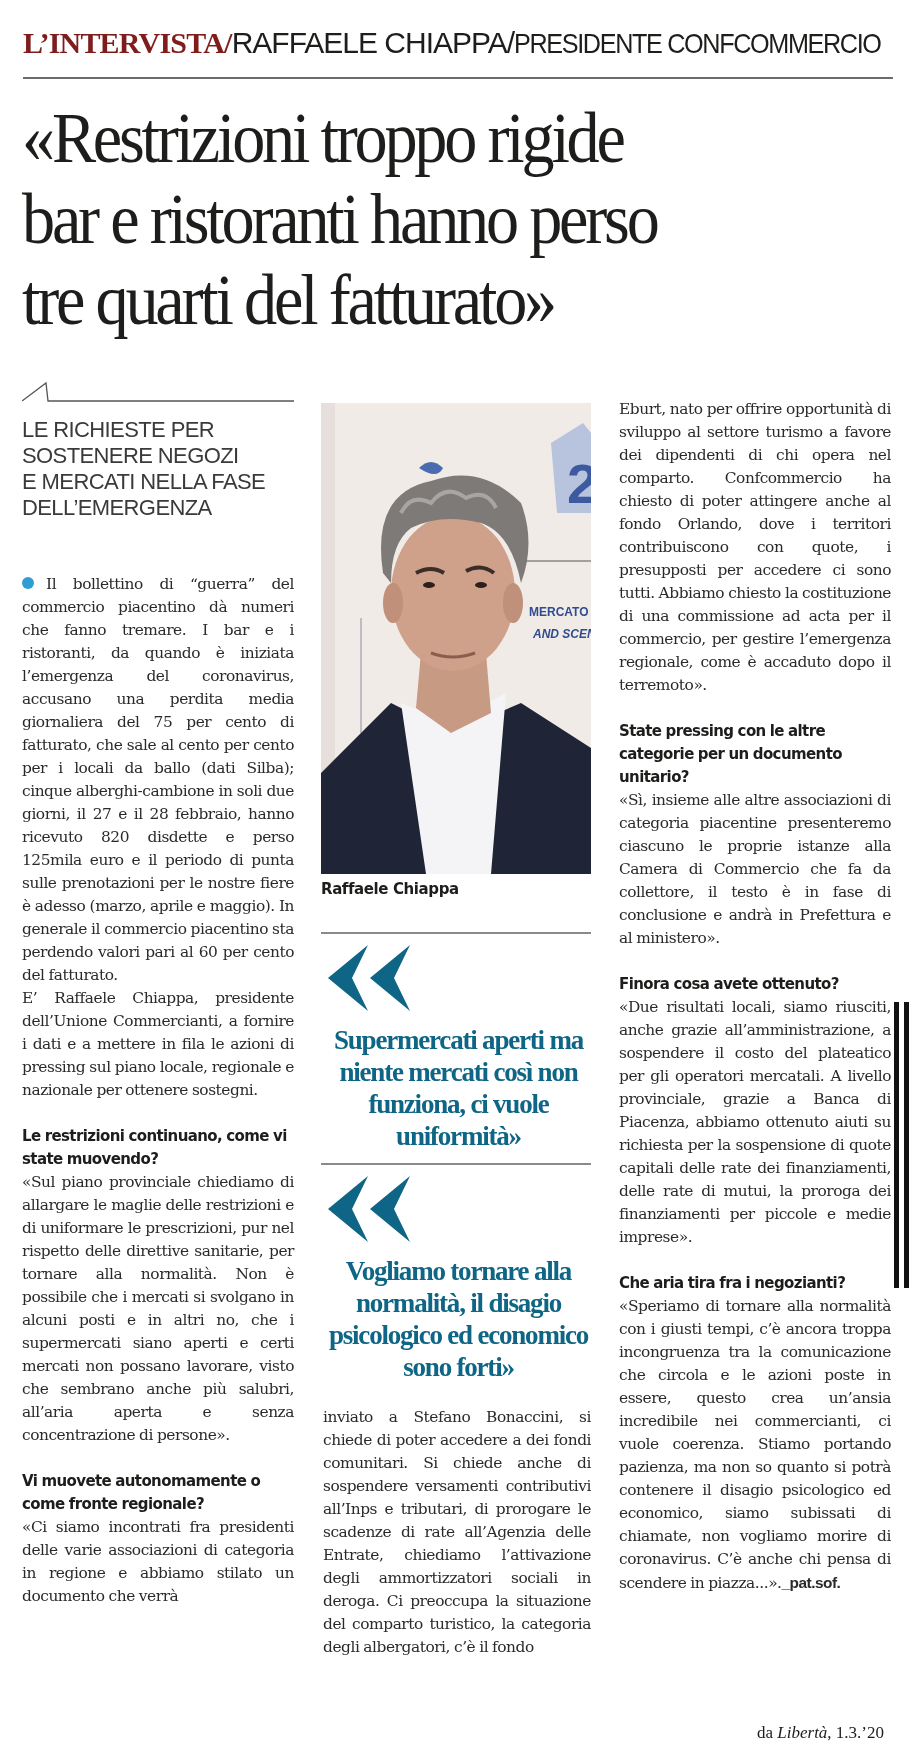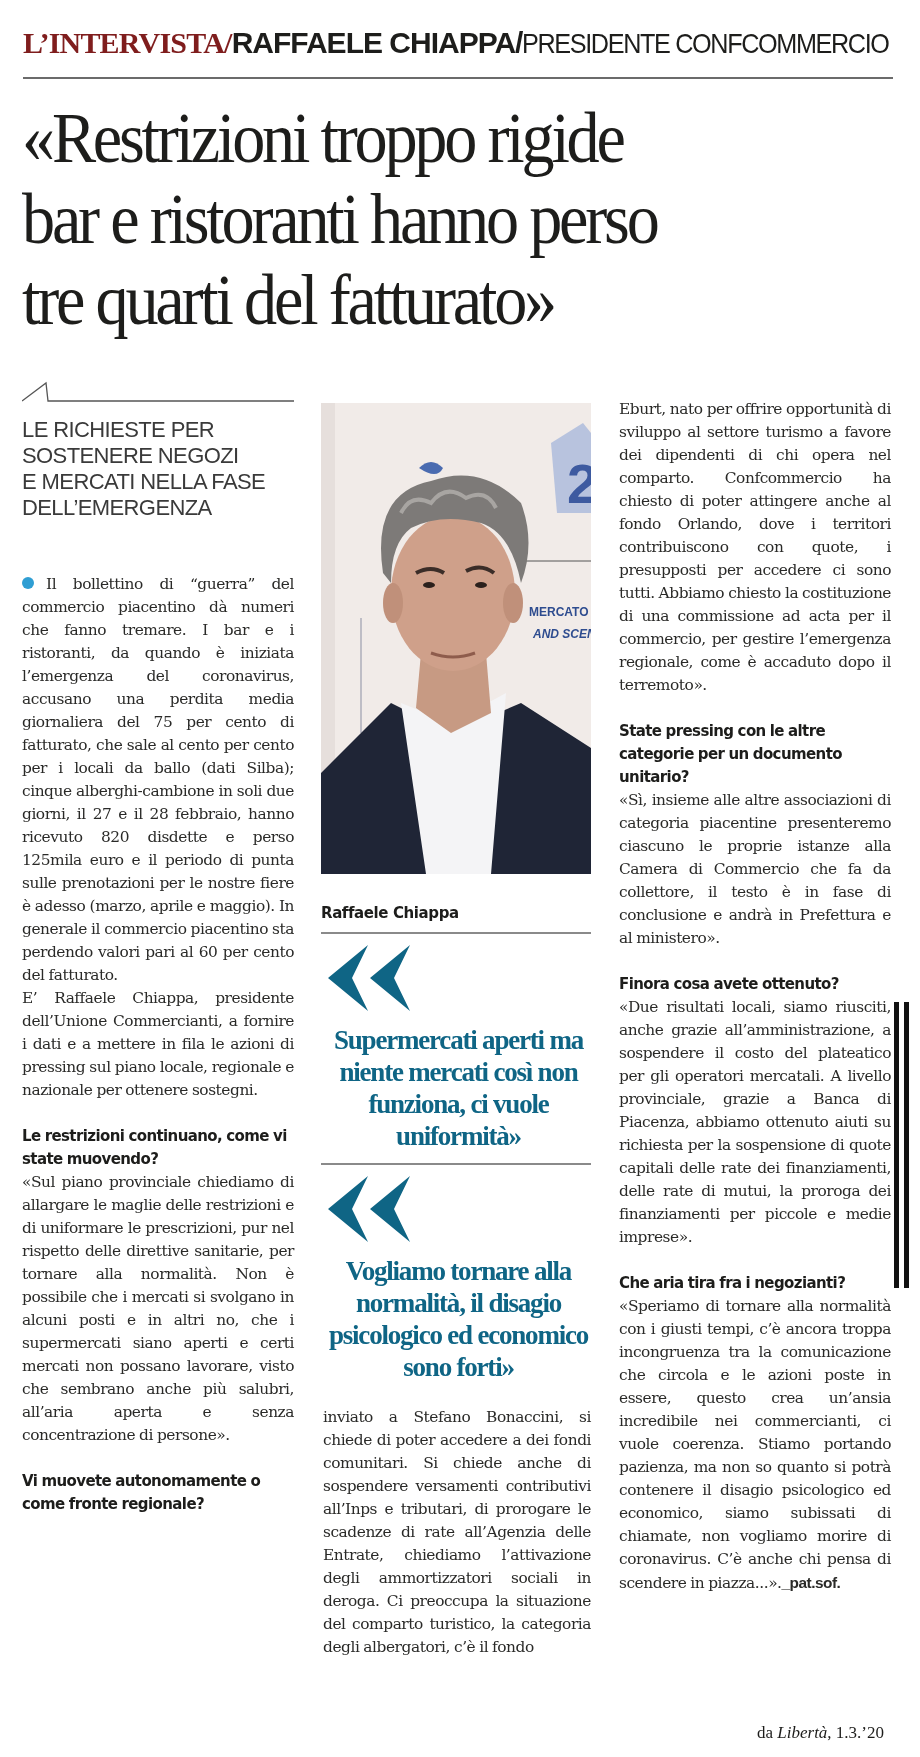--- a/index.html
+++ b/index.html
@@ -1,34 +1,34 @@
 <!DOCTYPE html>
 <html><head>
 <meta charset="utf-8">
 <style>
   html, body { margin:0; padding:0; background:#ffffff; }
   body { width:920px; height:1757px; position:relative; overflow:hidden; color:#1d1d1b; }
   .kicker { position:absolute; left:23px; top:24px; width:870px; height:38px; white-space:nowrap; font-size:30px; line-height:38px; letter-spacing:-0.5px; }
   .kicker .k1 { font-family:"Liberation Serif", serif; font-weight:bold; color:#7f1d1d; letter-spacing:-0.8px; }
-  .kicker .k2 { font-family:"Liberation Sans", sans-serif; font-weight:bold; color:#1d1d1b; letter-spacing:-1px; }
+  .kicker .k2 { font-family:"Liberation Sans", sans-serif; font-weight:normal; color:#1d1d1b; letter-spacing:-1px; }
   .kicker .k3 { font-family:"Liberation Sans", sans-serif; font-weight:normal; color:#1d1d1b; letter-spacing:-1.5px; font-size:28px; transform:scaleX(0.9); display:inline-block; transform-origin:left; }
   .kicker-rule { position:absolute; left:23px; top:77px; width:870px; height:2px; background:#6b6b6b; }
   .headline { position:absolute; left:22px; top:98px; width:880px; font-family:"Liberation Serif", serif; font-size:72px; line-height:81px; letter-spacing:-3.5px; color:#1d1d1b; margin:0; font-weight:normal; transform:scaleX(0.92); transform-origin:left; white-space:nowrap; }
   .deco-line { position:absolute; left:22px; top:381px; width:272px; height:22px; }
   .deck { position:absolute; left:22px; top:417px; width:280px; font-family:"Liberation Sans", sans-serif; font-size:22px; line-height:26px; color:#3a3a3a; letter-spacing:-0.6px; font-weight:normal; }
   .col { position:absolute; font-family:"DejaVu Serif", serif; font-size:15.4px; line-height:23px; color:#2a2a28; text-align:justify; letter-spacing:-0.45px; word-spacing:-0.5px; }
   .col p { margin:0; }
   .col1 { left:22px; top:556px; width:272px;margin-top:17px; }
   .col2 { left:323px; top:1406px; width:268px; }
   .col3 { left:619px; top:398px; width:272px; }
   .q { font-family:"DejaVu Sans", sans-serif; font-weight:bold; font-size:15px; line-height:23px; letter-spacing:-0.6px; color:#1d1d1b; text-align:left; display:block; }
   .gap { height:23px; }
   .bullet { display:inline-block; width:12px; height:12px; border-radius:50%; background:#2f9ed3; margin-right:12px; vertical-align:0px; }
   .photo { position:absolute; left:321px; top:403px; width:270px; height:471px; overflow:hidden; background:#efe9e6; }
-  .caption { position:absolute; left:321px; top:880px; font-family:"DejaVu Sans", sans-serif; font-weight:bold; font-size:15px; letter-spacing:-0.4px; color:#1d1d1b;margin-top:24px; }
+  .caption { position:absolute; left:321px; top:880px; font-family:"DejaVu Sans", sans-serif; font-weight:bold; font-size:15px; letter-spacing:-0.4px; color:#1d1d1b; }
   .pq-rule { position:absolute; left:321px; width:270px; height:2px; background:#8a8a8a; }
   .pq-icon { position:absolute; left:328px; width:88px; height:66px; }
   .pq-text { position:absolute; left:321px; width:275px; font-family:"Liberation Serif", serif; font-weight:bold; font-size:27px; line-height:32px; color:#0f6585; letter-spacing:-1.2px; margin:0;text-align:center; }
   .sidebar-bars { position:absolute; left:894px; top:1002px; width:16px; height:286px; }
   .sidebar-bars div { position:absolute; top:0; width:5px; height:100%; background:#111; }
   .credit { position:absolute; left:757px; top:1723px; font-family:"Liberation Serif", serif; font-size:17px; color:#1d1d1b; }
   .credit i { font-style:italic; }
   .sig { font-family:Liberation Sans, sans-serif; font-weight:bold; letter-spacing:-0.5px; }
 </style>
 </head>
@@ -57,20 +57,21 @@
 </div>
 
 <div class="col col1">
   <p><span class="bullet"></span><span>Il bollettino di “guerra” del commercio piacentino dà numeri che fanno tremare. I bar e i ristoranti, da quando è iniziata l’emergenza del coronavirus, accusano una perdita media giornaliera del 75 per cento di fatturato, che sale al cento per cento per i locali da ballo (dati Silba); cinque alberghi-cambione in soli due giorni,  il 27 e il 28 febbraio, hanno ricevuto 820 disdette e perso 125mila euro e il periodo di punta sulle prenotazioni per le nostre fiere è adesso (marzo, aprile e maggio). In generale il commercio piacentino sta perdendo valori pari al 60 per cento del fatturato.</span></p>
   <p>E’ Raffaele Chiappa, presidente dell’Unione Commercianti, a fornire i dati e a mettere in fila le azioni di pressing sul piano locale, regionale e nazionale per ottenere sostegni.</p>
   <div class="gap"></div>
   <span class="q">Le restrizioni continuano, come vi state muovendo?</span>
   <p>«Sul piano provinciale chiediamo di allargare le maglie delle restrizioni e di uniformare le prescrizioni, pur nel rispetto delle direttive sanitarie, per tornare alla normalità. Non è possibile che i mercati si svolgano in alcuni posti e in altri no, che i supermercati siano aperti e certi mercati non possano lavorare, visto che sembrano anche più salubri, all’aria aperta e senza concentrazione di persone».</p>
   <div class="gap"></div>
   <span class="q">Vi muovete autonomamente o come fronte regionale?</span>
+  <p>«Ci siamo incontrati fra presidenti delle varie associazioni di categoria in regione e abbiamo stilato un documento che verrà</p>
 </div>
 
 <div class="photo">
   <svg width="270" height="471" viewBox="0 0 270 471">
     <rect width="270" height="471" fill="#f1ebe8"></rect>
     <rect x="0" y="0" width="14" height="471" fill="#e6dfdc"></rect>
     <line x1="40" y1="215" x2="40" y2="330" stroke="#8b8fa3" stroke-width="1"></line>
     <line x1="40" y1="215" x2="270" y2="160" stroke="#9aa" stroke-width="0"></line>
     <line x1="205" y1="158" x2="270" y2="158" stroke="#555" stroke-width="1"></line>
     <polygon points="230,40 262,20 270,30 270,110 236,110" fill="#b8c3de"></polygon>

